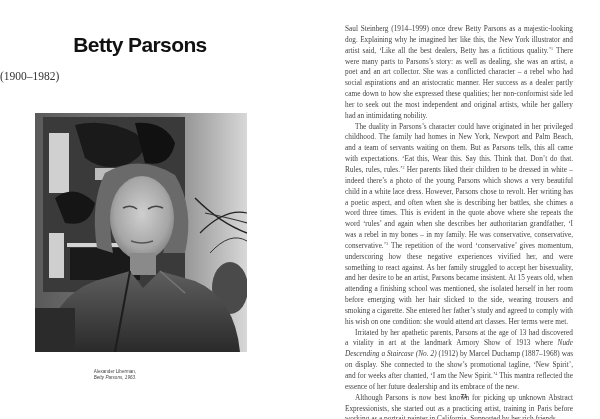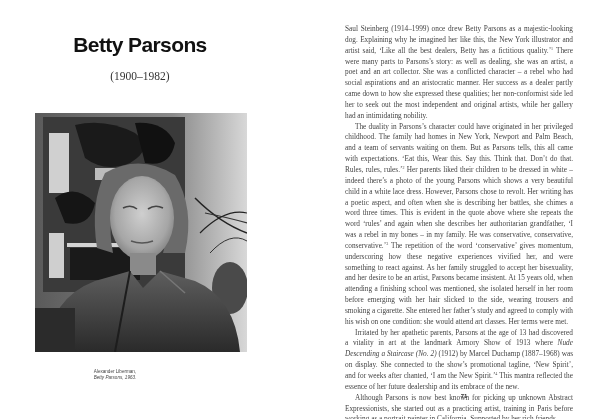--- a/index.html
+++ b/index.html
@@ -6,21 +6,21 @@
     body { width:600px; height:419px; position:relative; overflow:hidden; }
     .spread { position:absolute; left:0; top:0; width:600px; height:419px; background:#fff; }
     .left-page { position:absolute; left:0; top:0; width:300px; height:318px; }
     .right-page { position:absolute; left:300px; top:0; width:300px; height:419px; }
     .title {
       position:absolute; left:0; top:33px; width:280px; text-align:center;
       font-family:"Liberation Sans", sans-serif; font-weight:bold; font-size:21px;
       letter-spacing:-0.6px; color:#111;
     }
     .dates {
-      position:absolute; left:0; top:70px; width:280px; text-align:center;
+      position:absolute; left:0; top:70px; width:280px; text-align:left;
       font-family:"Liberation Serif", serif; font-size:11.5px; color:#333;
     }
     .photo {
       position:absolute; left:35px; top:113px; width:212px; height:239px;
       background:#888; overflow:hidden;
     }
     .photo svg { display:block; }
     .caption {
       position:absolute; left:60px; top:369px; width:110px; text-align:center;
       font-family:"Liberation Sans", sans-serif; font-size:4.6px; line-height:6px; color:#444;

